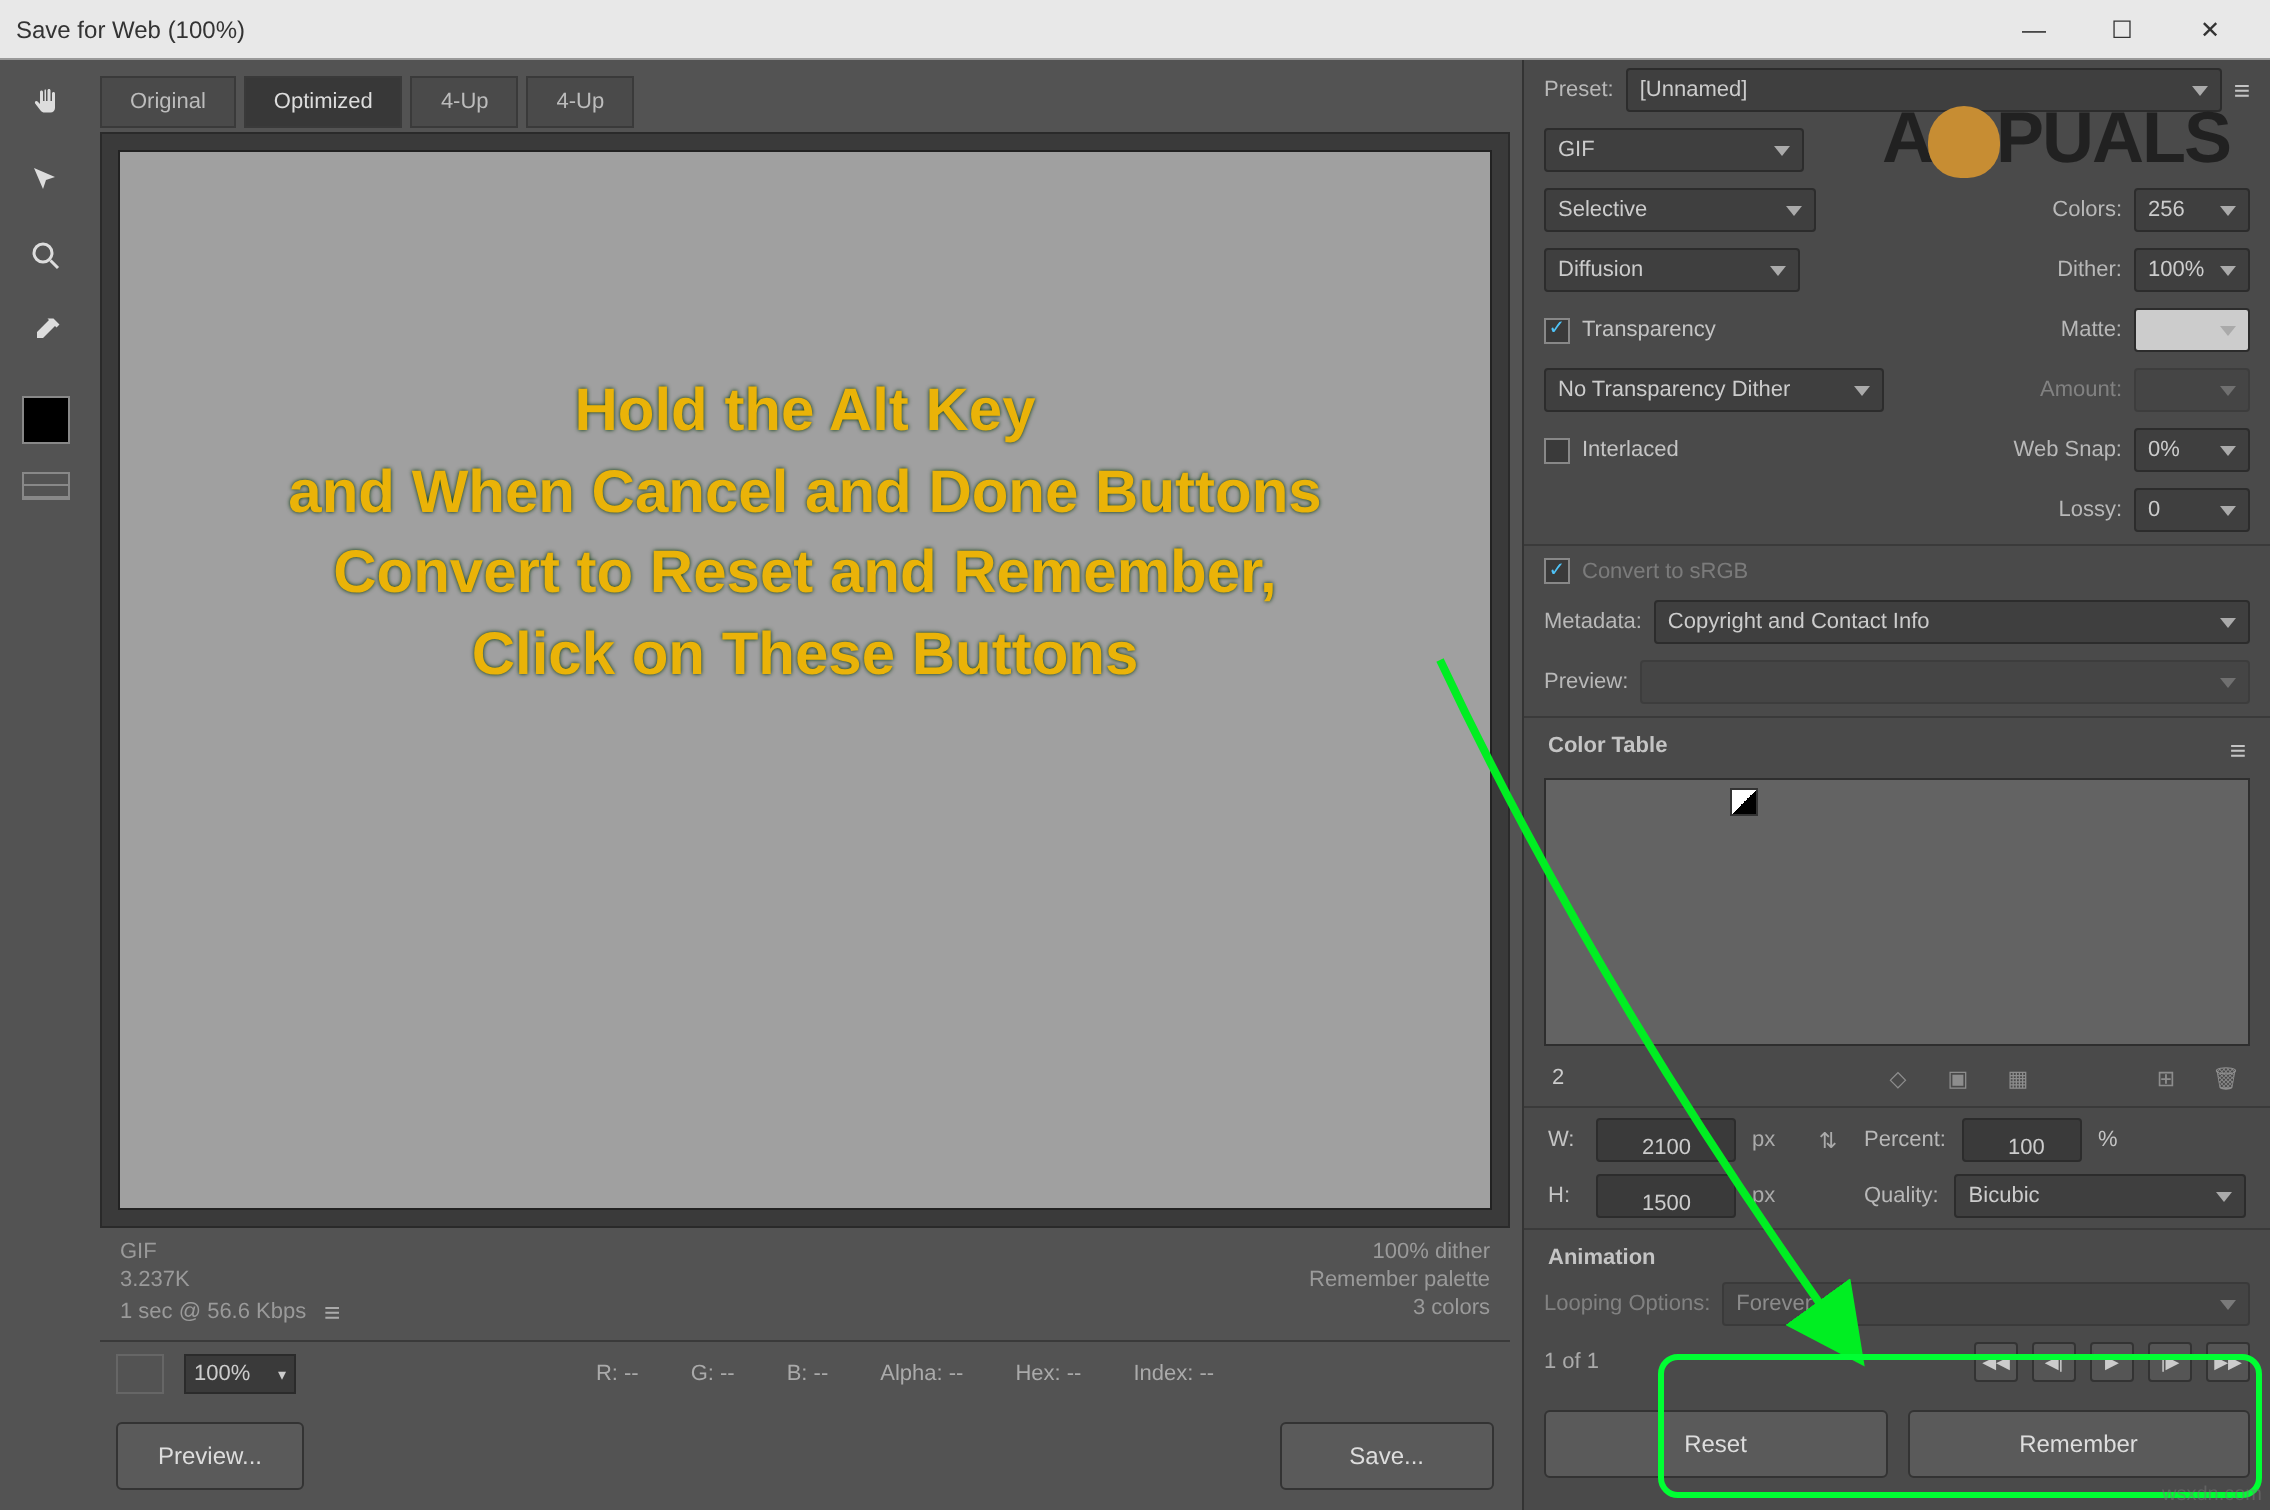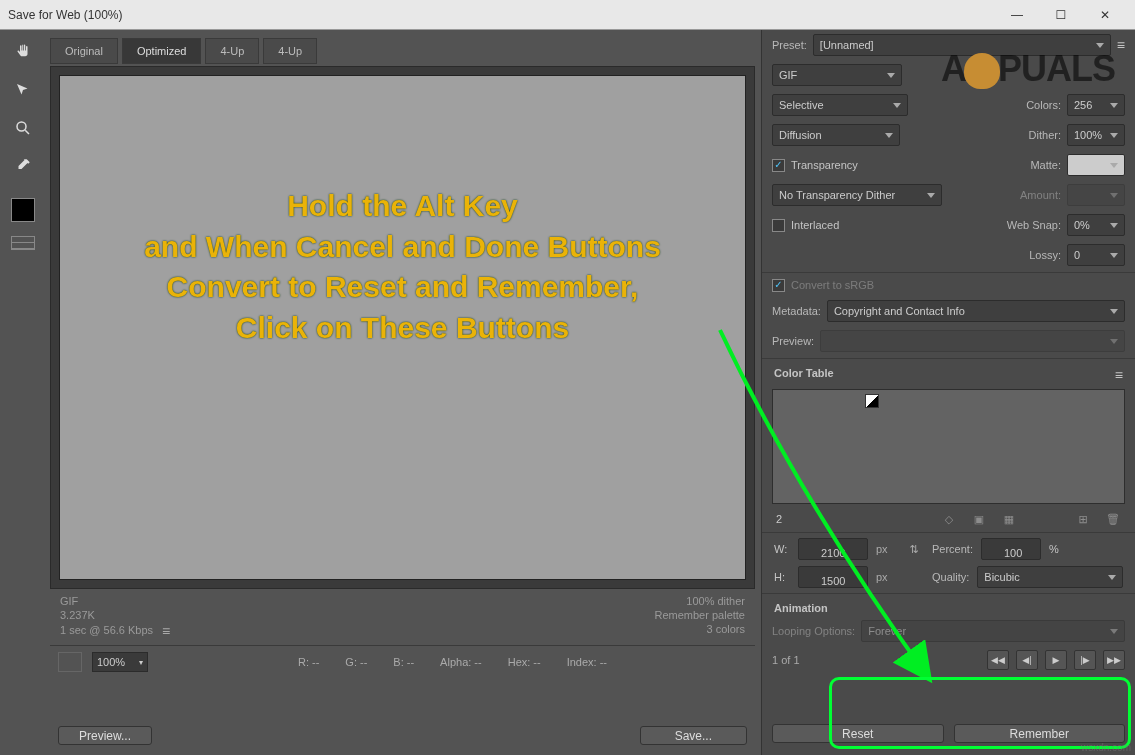--- a/index.html
+++ b/index.html
@@ -32,21 +32,21 @@
     .infoleft { flex: 1; display: flex; flex-direction: column; gap: 2px; }
     .inforight { text-align: right; display: flex; flex-direction: column; gap: 2px; }
     .menuicon { width: 18px; display: inline-flex; justify-content: center; color: #aaa; margin-left: 4px; vertical-align: middle; }
     
     .pixrow { display: flex; align-items: center; gap: 10px; padding: 6px 8px; color: #aaa; font-size: 11px; border-top: 1px solid #3a3a3a; }
     .pixbox { width: 24px; height: 20px; border: 1px solid #666; }
     .zoom { width: 56px; height: 20px; background: #3a3a3a; border: 1px solid #2b2b2b; color: #ccc; display:flex; align-items:center; padding:0 4px; justify-content: space-between;}
     .pixspacer { flex:1; display:flex; gap:26px; justify-content:center;}
     
     .bottomrow { display: flex; align-items: center; gap: 12px; padding: 8px 8px 10px; }
-    .btn { height: 19px; padding: 0 20px; background: #5a5a5a; color: #ddd; border: 1px solid #333; font-size: 12px; display: flex; align-items: center; cursor: pointer; border-radius: 3px; margin-top: 40px;}
+    .btn { height: 34px; padding: 0 20px; background: #5a5a5a; color: #ddd; border: 1px solid #333; font-size: 12px; display: flex; align-items: center; cursor: pointer; border-radius: 3px;}
     .btn.wide { padding: 0 34px; }
     .bottomrow .spacer { flex: 1; }
     
     
     .rightpanel { width: 374px; background: #4a4a4a; display: flex; flex-direction: column; font-size: 11px; color: #c4c4c4; border-left: 1px solid #333; }
     .rp-row { display: flex; align-items: center; padding: 4px 10px; gap: 6px; }
     .rp-label { color: #b8b8b8; }
     .drop { background: #3f3f3f; border: 1px solid #2c2c2c; height: 22px; display: flex; align-items: center; padding: 0 6px; color: #ccc; position: relative; border-radius:2px;}
     .drop::after { content: ""; border-left: 4px solid transparent; border-right: 4px solid transparent; border-top: 5px solid #aaa; position: absolute; right: 6px; top: 8px; }
     .txtfield { background: #3a3a3a; border: 1px solid #2c2c2c; height: 22px; color: #ccc; padding: 0 22px; display: flex; align-items: flex-end; border-radius:2px;}

